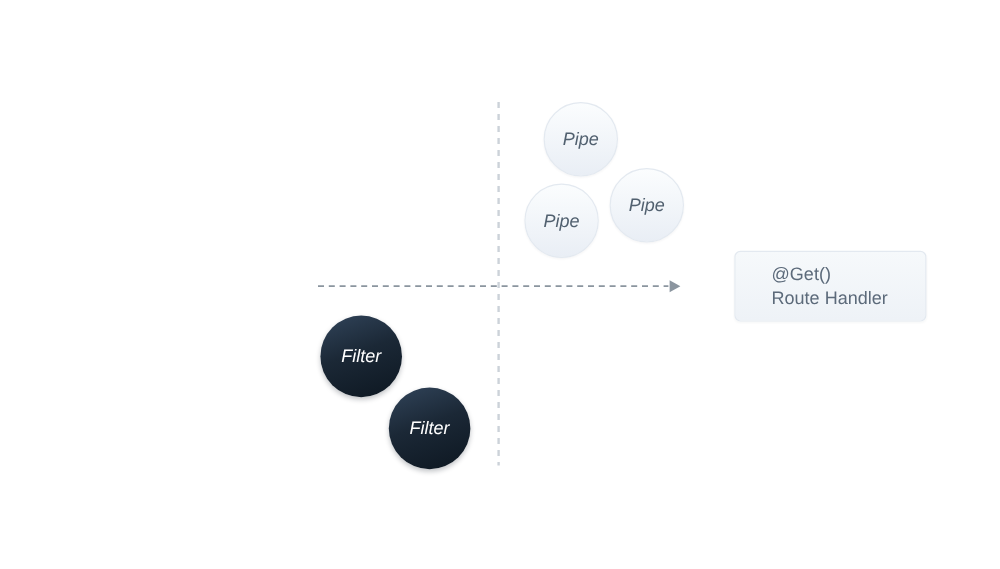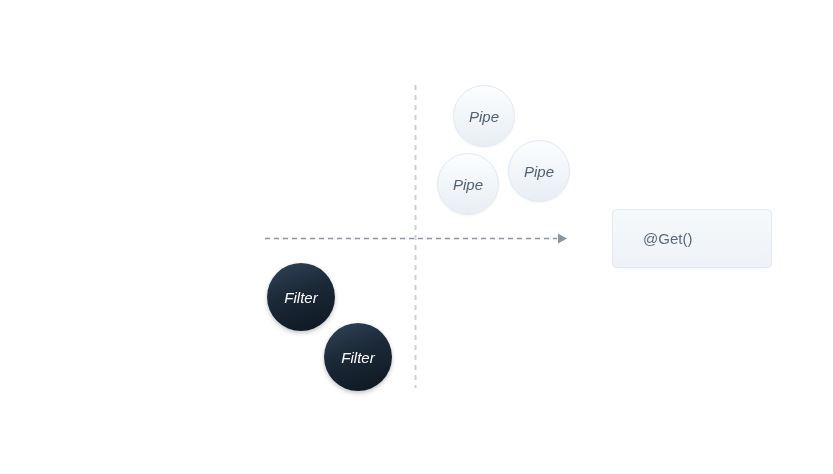--- a/index.html
+++ b/index.html
@@ -94,20 +94,21 @@
 
   <svg class="lines" width="833" height="474" viewBox="0 0 833 474">
     <line x1="415.5" y1="85" x2="415.5" y2="388" stroke-width="2" stroke-dasharray="5 5" stroke="#ccd2d9"></line>
     <line x1="265" y1="238.5" x2="557" y2="238.5" stroke-width="1.5" stroke-dasharray="5 4" stroke="#8b959f"></line>
     <polygon points="558,233.5 567,238.5 558,243.5" fill="#8b959f"></polygon>
   </svg>
 
 
   <div class="node route">
     <div>@Get()</div>
+    <div>Route Handler</div>
   </div>
 
   <div class="circle pipe pipe1">
     <span>Pipe</span>
   </div>
   <div class="circle pipe pipe2">
     <span>Pipe</span>
   </div>
   <div class="circle pipe pipe3">
     <span>Pipe</span>

